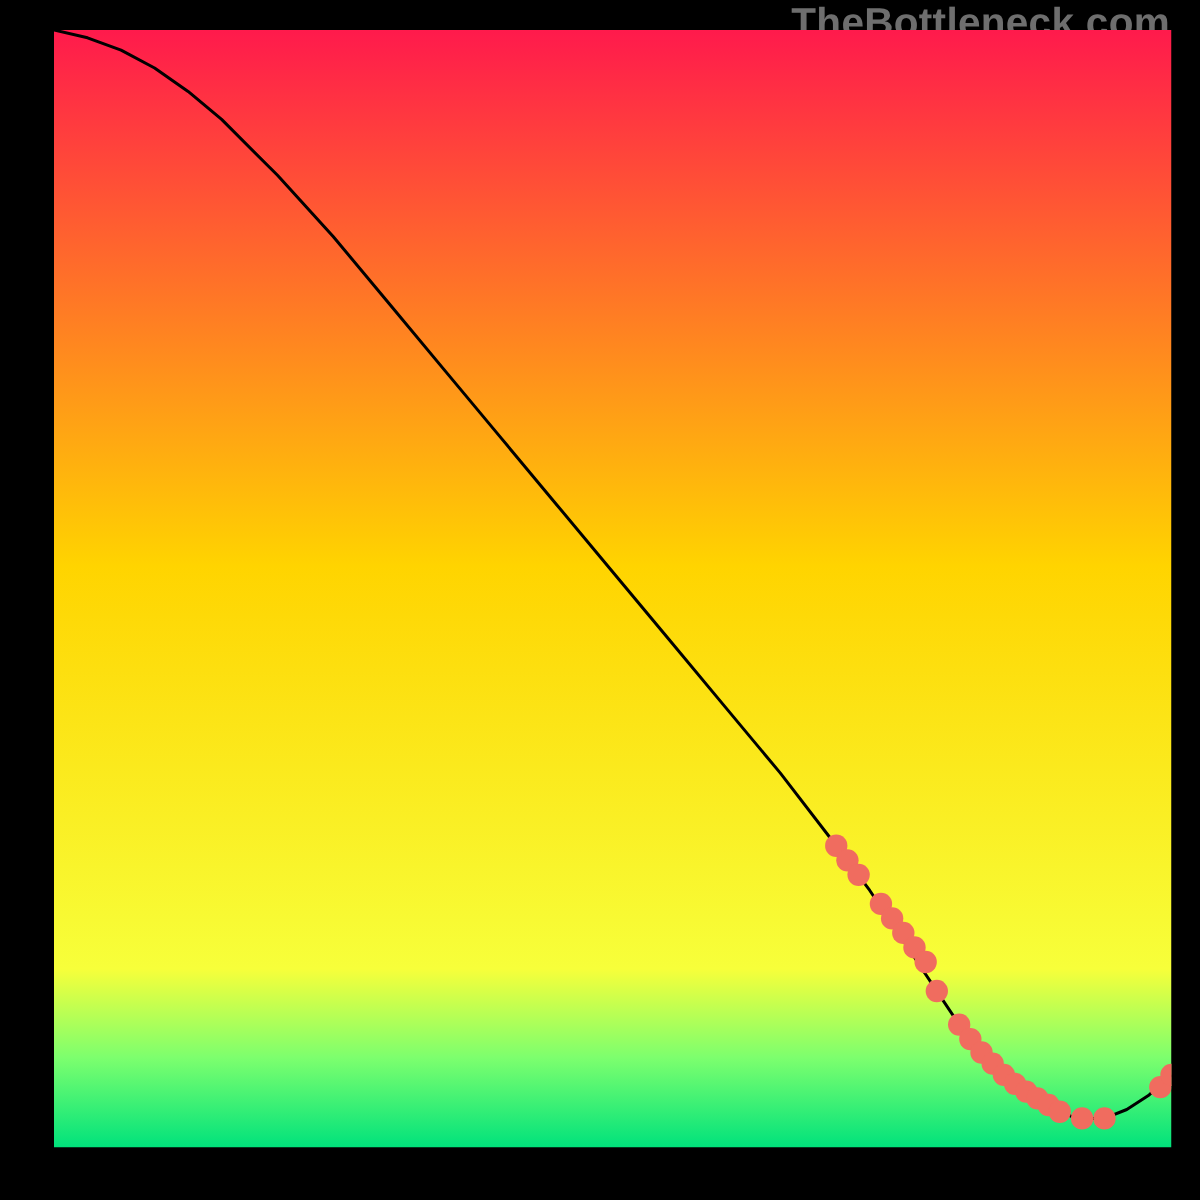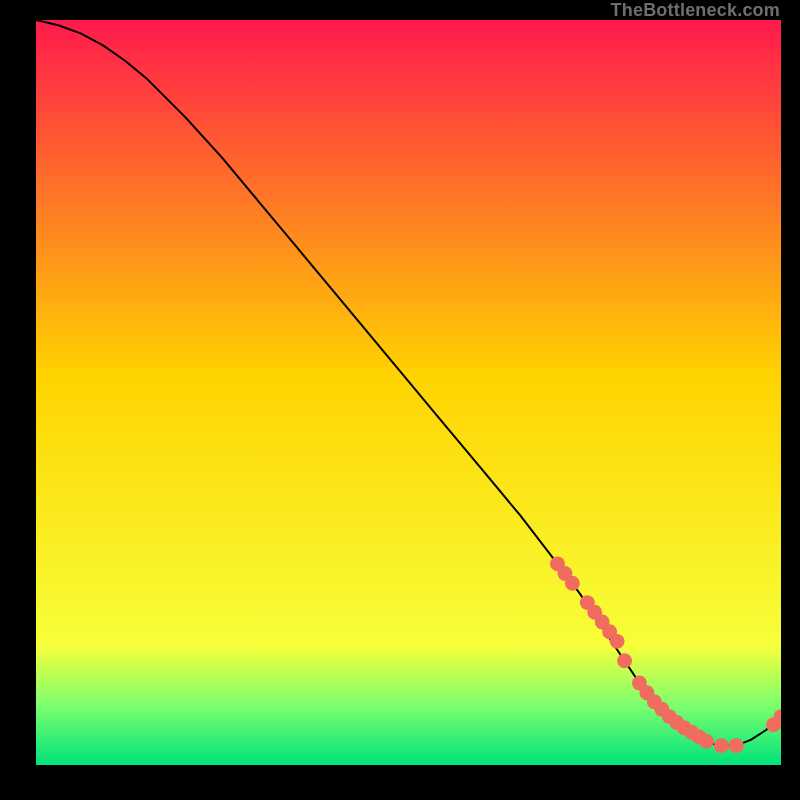--- a/index.html
+++ b/index.html
@@ -22,21 +22,21 @@
     left: 36px;
     top: 20px;
     width: 745px;
     height: 745px;
   }
   .watermark {
     position: absolute;
     top: 0px;
     right: 20px;
     color: #6e6e6e;
-    font-size: 18px;
+    font-size: 27px;
     font-weight: 600;
     letter-spacing: 0.2px;
     user-select: none;
   }
 </style>
 </head>
 <body>
 
 <div class="stage">
 

